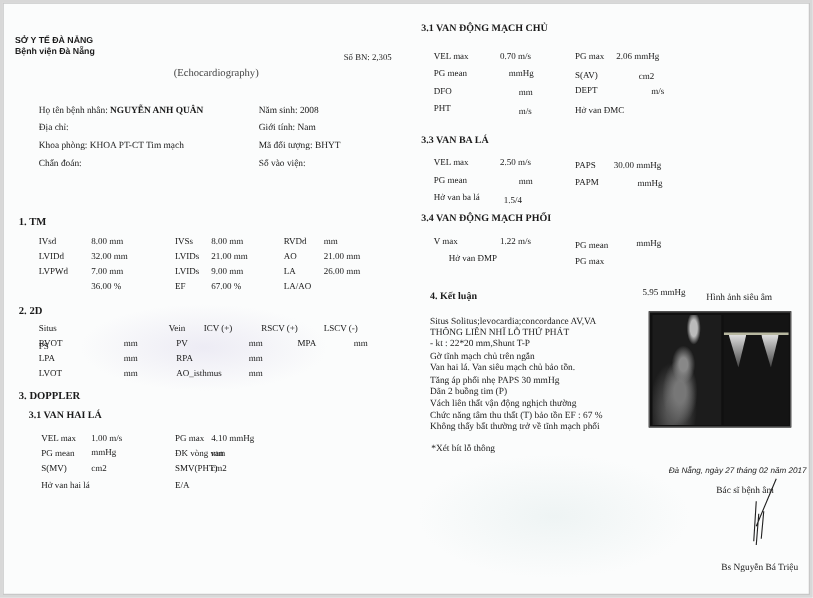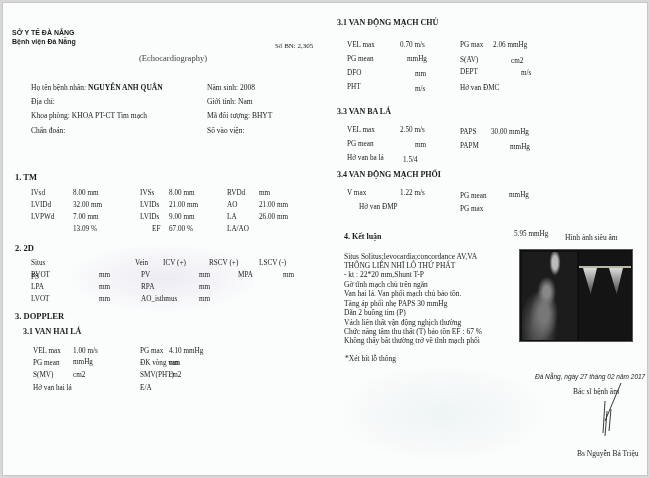--- a/index.html
+++ b/index.html
@@ -115,22 +115,22 @@
     <div class="abs val" style="left:256px;top:198px;width:40px;">21.00 mm</div>
 
     <div class="abs lbl" style="left:28px;top:210px;">LVPWd</div>
     <div class="abs val" style="left:70px;top:210px;width:38px;">7.00 mm</div>
     <div class="abs lbl" style="left:137px;top:210px;">LVIDs</div>
     <div class="abs val" style="left:166px;top:210px;width:40px;">9.00 mm</div>
     <div class="abs lbl" style="left:224px;top:210px;">LA</div>
     <div class="abs val" style="left:256px;top:210px;width:40px;">26.00 mm</div>
 
     <div class="abs lbl" style="left:28px;top:222px;margin-top:48px;">FS</div>
-    <div class="abs val" style="left:70px;top:222px;width:38px;">13.09 %</div>
-    <div class="abs lbl" style="left:149px;top:222px;text-align:right;">EF</div>
+    <div class="abs val" style="left:70px;top:222px;width:38px;">36.00 %</div>
+    <div class="abs lbl" style="left:137px;top:222px;text-align:right;">EF</div>
     <div class="abs val" style="left:166px;top:222px;width:40px;">67.00 %</div>
     <div class="abs lbl" style="left:224px;top:222px;">LA/AO</div>
   </div>
 
   <div class="abs sec" style="left:12px;top:240px;">2.  2D</div>
   <div class="abs lbl" style="left:28px;top:256px;">Situs</div>
   <div class="abs lbl" style="left:132px;top:256px;">Vein</div>
   <div class="abs lbl" style="left:160px;top:256px;">ICV  (+)</div>
   <div class="abs lbl" style="left:206px;top:256px;">RSCV  (+)</div>
   <div class="abs lbl" style="left:256px;top:256px;">LSCV  (-)</div>
@@ -217,21 +217,21 @@
   <div class="abs lbl" style="left:344px;top:200px;padding-left:12px;">Hở van ĐMP</div>
   <div class="abs lbl" style="left:457px;top:202px;">PG max</div>
   <div class="abs lbl" style="left:511px;top:202px;margin-top:25px;">5.95 mmHg</div>
 
   <div class="abs sec" style="left:341px;top:229px;font-size:8px;">4. Kết luận</div>
   <div>
     <div class="abs s75" style="left:341px;top:249px;">Situs Solitus;levocardia;concordance  AV,VA</div>
     <div class="abs s75" style="left:341px;top:258px;">THÔNG LIÊN NHĨ LỖ THỨ PHÁT</div>
     <div class="abs s75" style="left:341px;top:267px;">- kt :  22*20  mm,Shunt T-P</div>
     <div class="abs s75" style="left:341px;top:277px;">Gờ tĩnh mạch chủ trên ngắn</div>
-    <div class="abs s75" style="left:341px;top:286px;">Van hai lá. Van phổi mạch chủ bảo tồn.</div>
+    <div class="abs s75" style="left:341px;top:286px;">Van hai lá. Van siêu mạch chủ bảo tồn.</div>
     <div class="abs s75" style="left:341px;top:296px;">Tăng áp phổi nhẹ PAPS  30  mmHg</div>
     <div class="abs s75" style="left:341px;top:305px;">Dãn 2 buồng tim (P)</div>
     <div class="abs s75" style="left:341px;top:315px;">Vách liên thất vận động nghịch thường</div>
     <div class="abs s75" style="left:341px;top:324px;"> Chức năng tâm thu thất (T) bảo tồn EF : 67  %</div>
     <div class="abs s75" style="left:341px;top:333px;">Không thấy bất thường trở về tĩnh mạch phổi</div>
   </div>
   <div class="abs s75" style="left:342px;top:351px;">*Xét bít lỗ thông</div>
 
   <div class="abs s75" style="left:562px;top:230px;">Hình ảnh siêu âm</div>
   <div class="echo">

